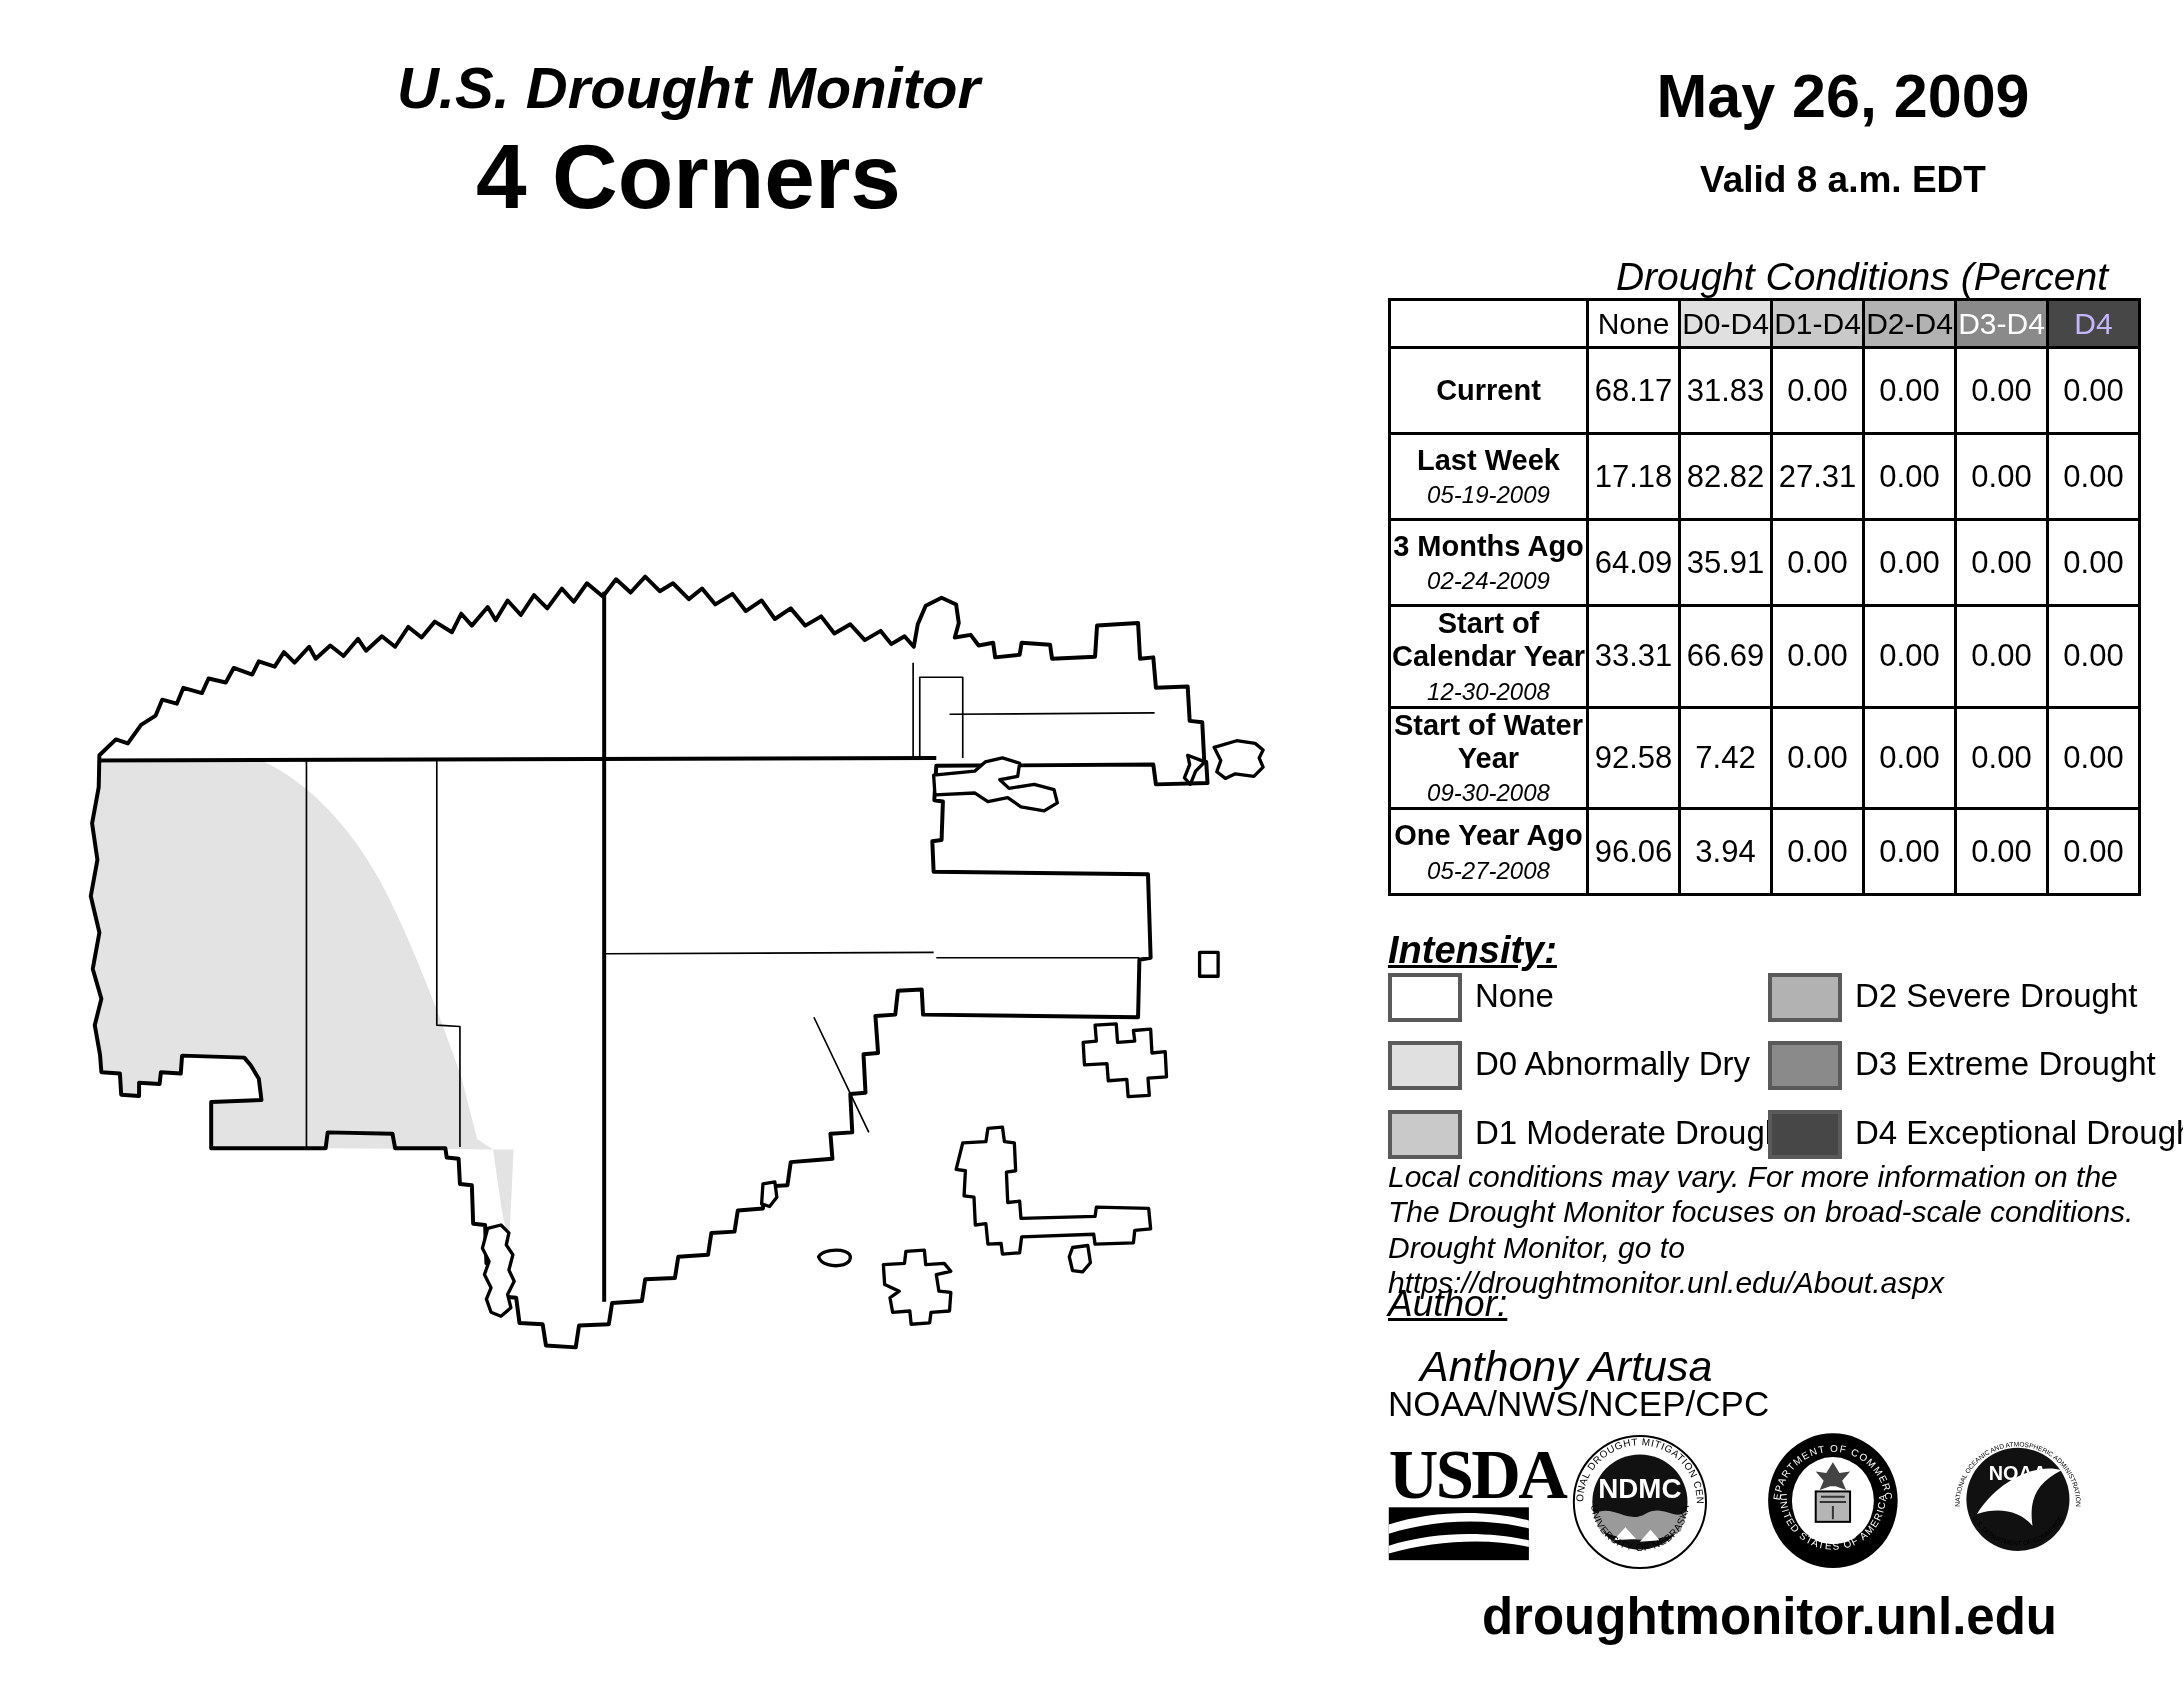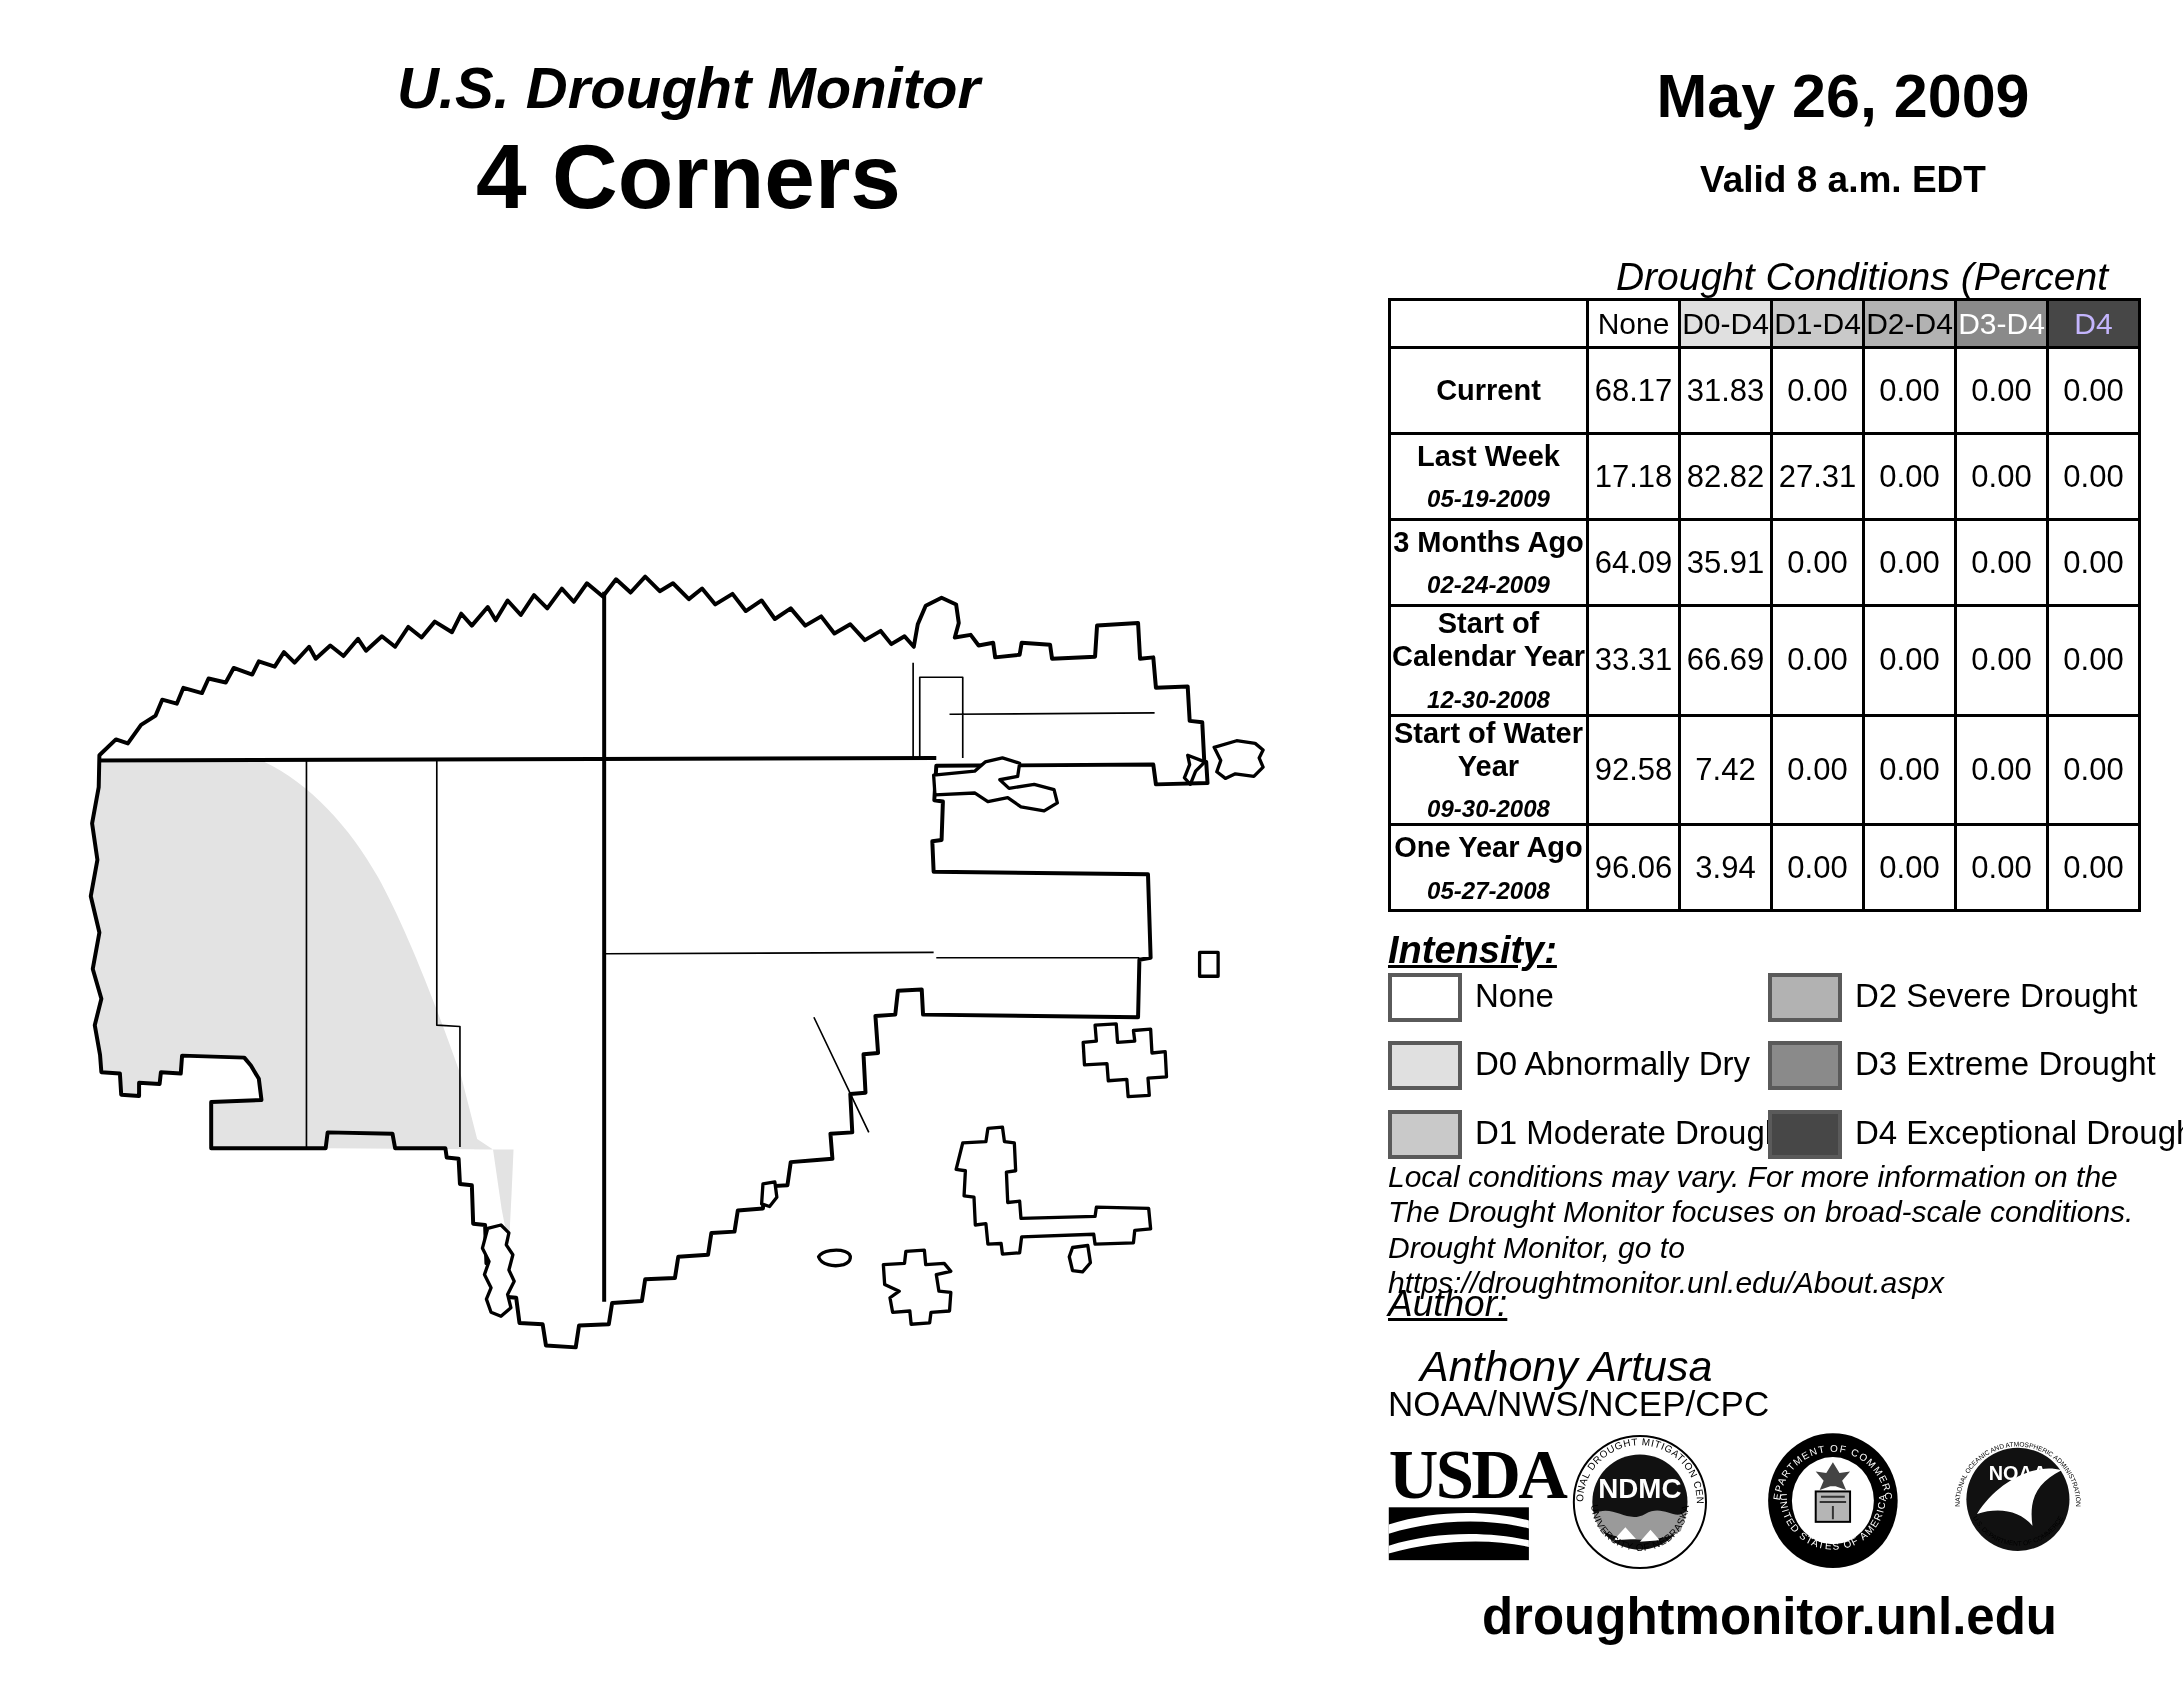--- a/index.html
+++ b/index.html
@@ -28,21 +28,21 @@
   th.corner{border:none;background:#fff;width:195px;}
   th.colhead{width:89px;height:45px;font-size:30px;font-weight:normal;
     border-top-width:6px;}
   th.colhead.first{border-left-width:6px;}
   th.colhead.last{border-right-width:6px;}
   th.rowlabel{width:195px;border-left-width:6px;vertical-align:middle;}
   tr.r1 th, tr.r1 td{border-top-width:6px;}
   tr.rlast th, tr.rlast td{border-bottom-width:6px;}
   td.lastcol{border-right-width:6px;}
   .rlabel{font-size:29px;font-weight:bold;line-height:1.15;}
-  .rdate{font-size:24px;font-style:italic;font-weight:bold;margin-top:12px;}
+  .rdate{font-size:24px;font-style:italic;font-weight:normal;margin-top:4px;}
   .rdate:empty{display:none;}
 
   
   #intensity-heading{left:1388px;top:929px;font-size:38px;font-weight:bold;
     font-style:italic;text-decoration:underline;}
   .leg-item{position:absolute;height:46px;}
   .leg-swatch{position:absolute;left:0;top:0;width:66px;height:41px;
     border:4px solid #5a5a5a;}
   .leg-label{position:absolute;left:87px;top:4px;font-size:33px;white-space:nowrap;}
 

